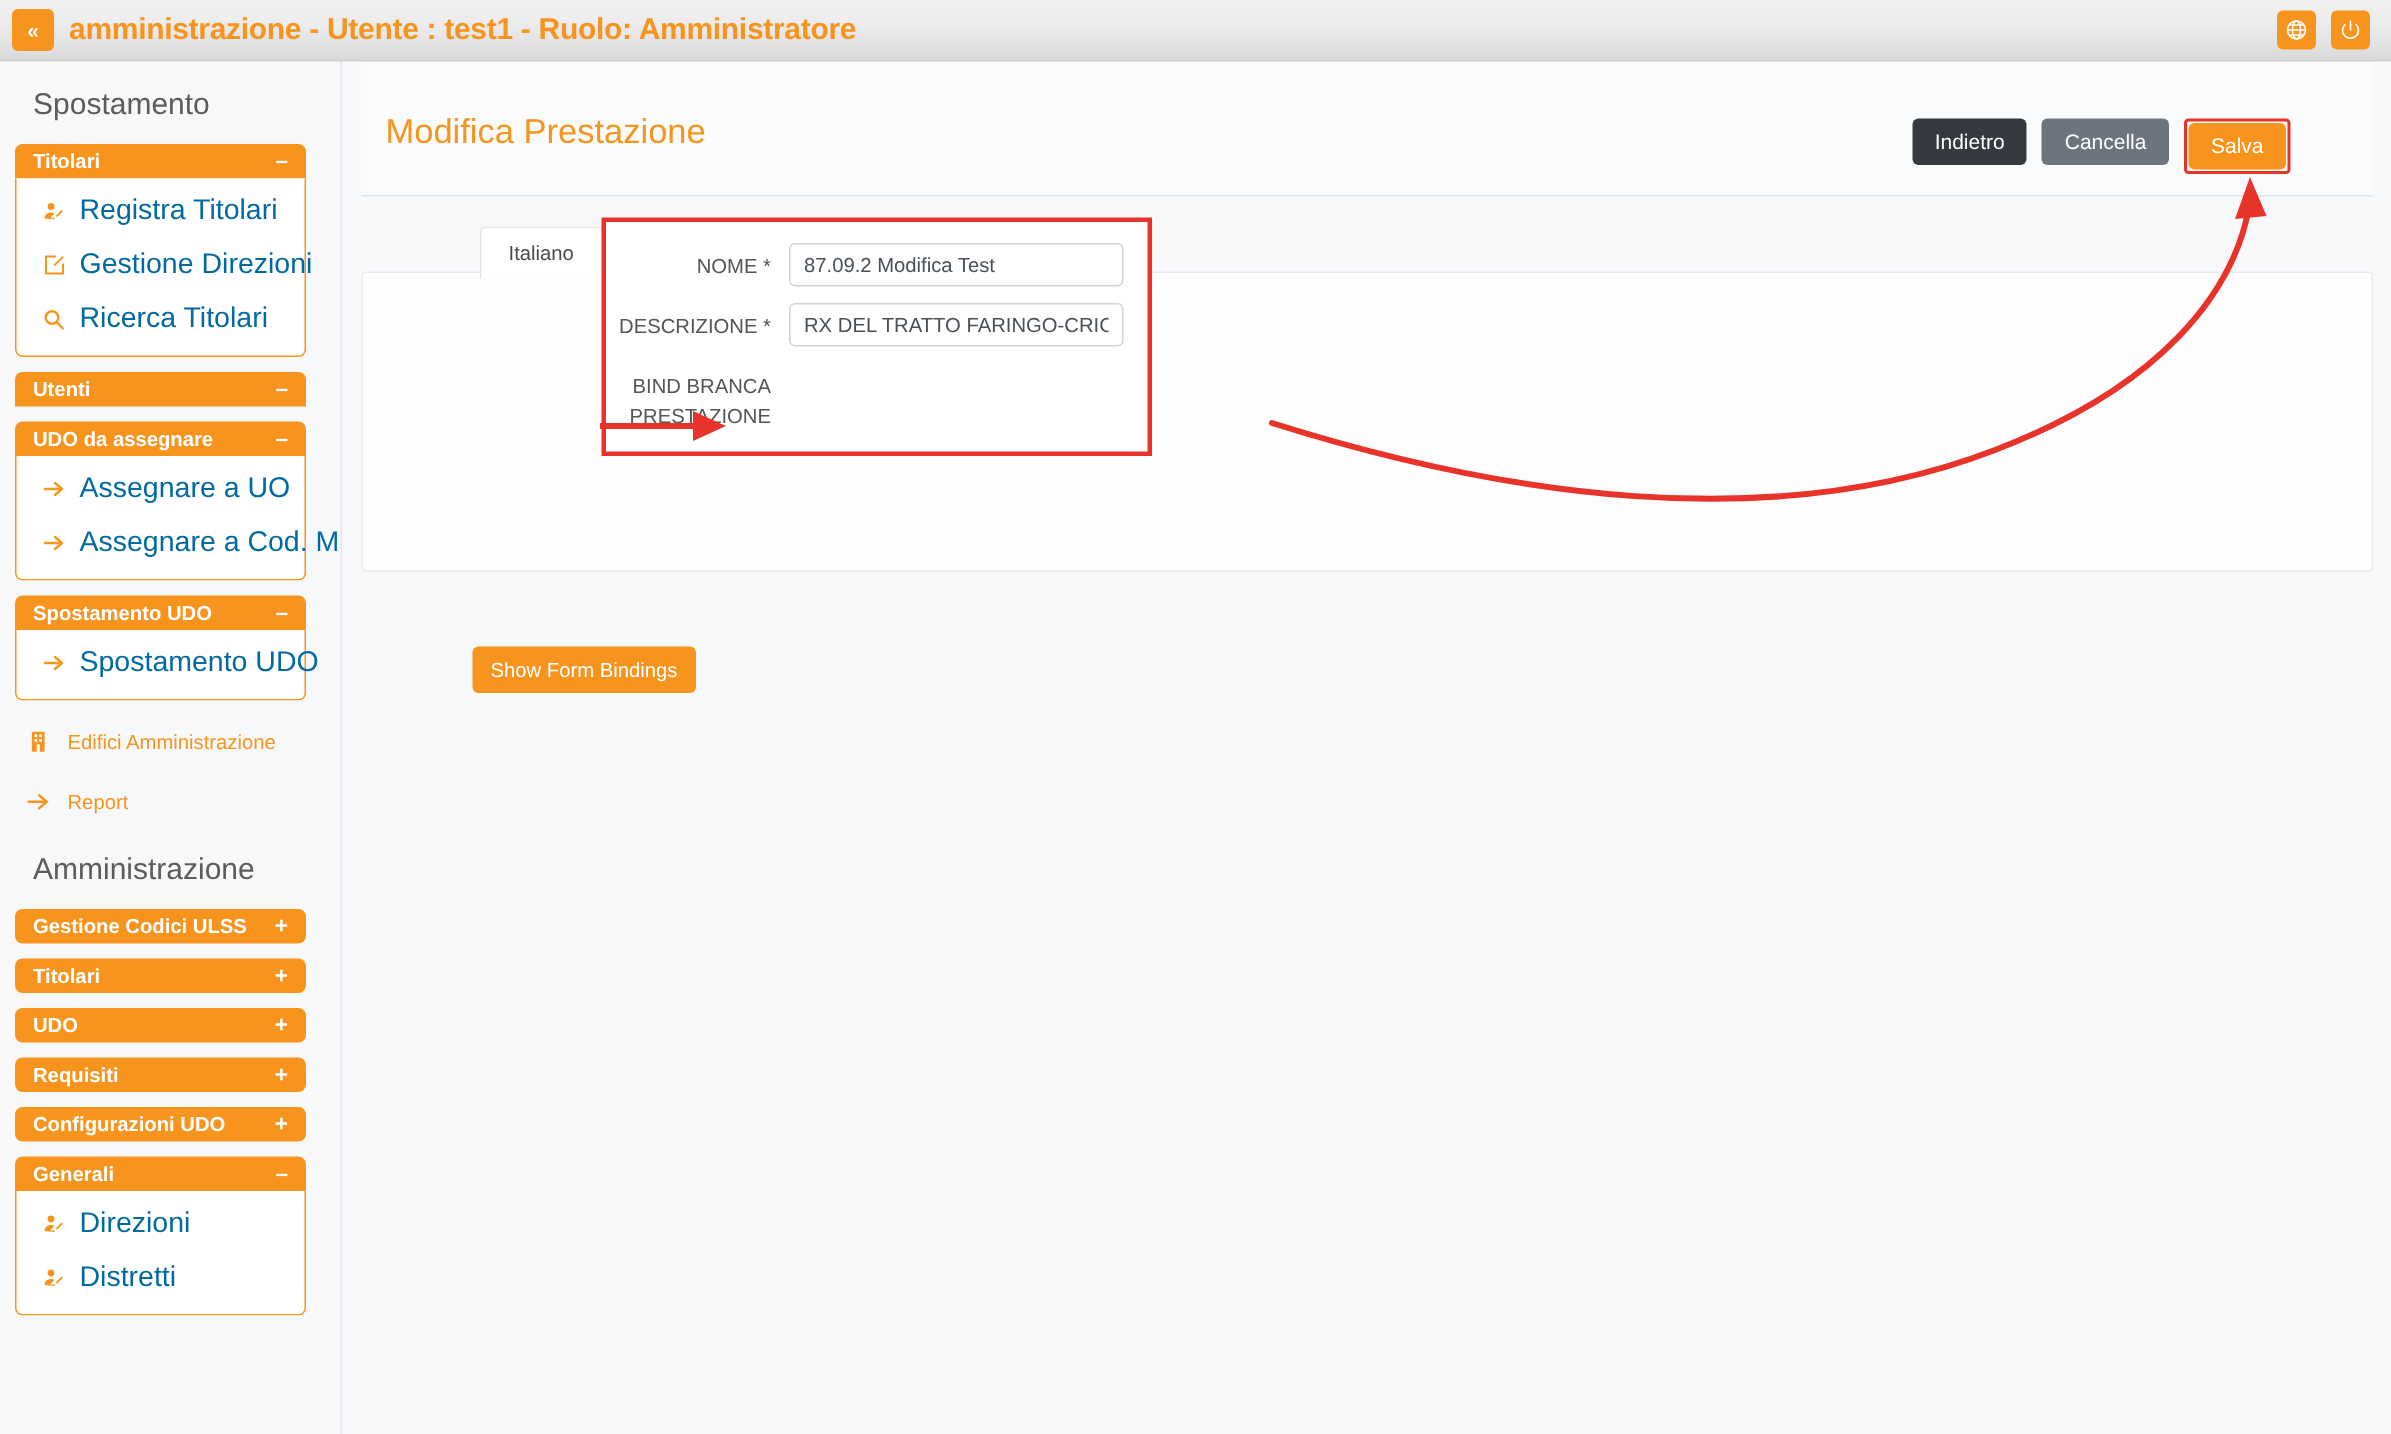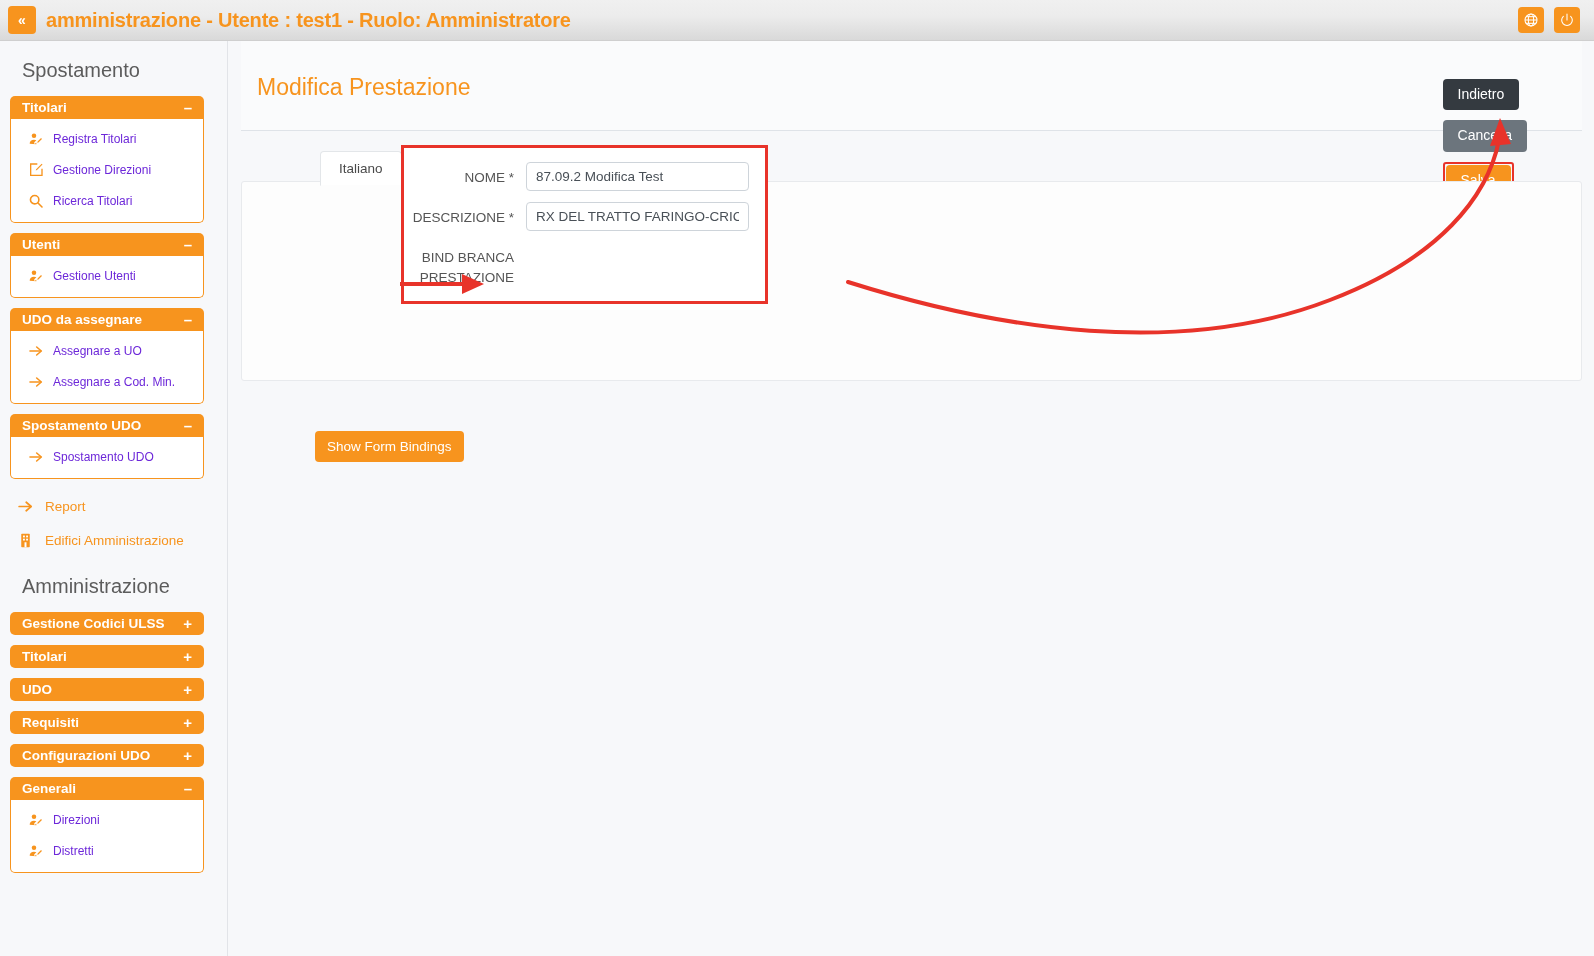--- a/index.html
+++ b/index.html
@@ -70,21 +70,21 @@
   .group-head .sign{ font-size:15px; font-weight:bold; line-height:10px;}
   .group-body{
     border:1px solid #f7941e;border-top:none;
     border-radius:0 0 5px 5px;
     background:#fff;
     padding:4px 0 6px 0;
   }
   .menu-item{
     display:flex;align-items:center;gap:9px;
     padding:7px 10px 7px 16px;
-    color:#6d28d9;font-size:12px;cursor:pointer;
+    color:#0369a1;font-size:19px;cursor:pointer;
     white-space:nowrap;
   }
   .menu-item .mi-ico{ width:17px;height:17px;display:flex;align-items:center;justify-content:center;flex:none;}
   .menu-item .mi-ico svg{width:16px;height:16px;}
   .loose-item{
     display:flex;align-items:center;gap:11px;
     padding:8px 10px 8px 6px;
     color:#f7941e;font-size:13.5px;cursor:pointer;white-space:nowrap;
   }
   .loose-item .mi-ico{width:18px;height:18px;display:flex;align-items:center;justify-content:center;flex:none;}
@@ -117,21 +117,21 @@
   #page-head{
     position:relative;height:90px;background:#fafbfc;
     border-bottom:1px solid #dfe3e8;
     margin:0 12px 0 12px;
   }
   #page-title{
     position:absolute;left:16px;top:33px;
     font-size:23px;color:#f7941e;font-weight:normal;
   }
   #head-actions{
-    position:absolute;right:55px;top:38px;display:flex;gap:10px;align-items:flex-start;flex-direction:column;
+    position:absolute;right:55px;top:38px;display:flex;gap:10px;align-items:flex-start;
   }
   .btn{
     border:none;border-radius:4px;color:#fff;font-size:14px;
     padding:8px 15px;cursor:pointer;font-family:"Liberation Sans",sans-serif;
     line-height:1.1;
   }
   .btn-dark{background:#343a40;}
   .btn-grey{background:#6c757d;}
   .btn-orange{background:#f7941e;}
   #btn-salva-wrap{
@@ -252,32 +252,20 @@
           <span>Ricerca Titolari</span>
         </div>
       </div>
     </div>
 
     <div class="group open">
       <div class="group-head">
         <span>Utenti</span>
         <span class="sign">–</span>
       </div>
-      <div class="group-body">
-        <div class="menu-item">
-          <span class="mi-ico">
-              <svg viewBox="0 0 24 24" fill="#f7941e">
-                <circle cx="9" cy="7" r="3.4"></circle>
-                <path d="M2.5 19c0-3.8 2.9-6 6.5-6 1.4 0 2.6.3 3.6.9L9.5 17l-.4 2 2-.4 1.2-1.2c.2.8.3 1.6.3 2.6z"></path>
-                <path d="M19.6 10.6l1.3 1.3-5.2 5.2-1.8.5.5-1.8z"></path>
-              </svg>
-            </span>
-          <span>Gestione Utenti</span>
-        </div>
-      </div>
     </div>
 
     <div class="group open">
       <div class="group-head">
         <span>UDO da assegnare</span>
         <span class="sign">–</span>
       </div>
       <div class="group-body">
         <div class="menu-item">
           <span class="mi-ico">
@@ -311,42 +299,42 @@
               <svg viewBox="0 0 24 24" fill="none" stroke="#f7941e" stroke-width="2.4" stroke-linecap="round" stroke-linejoin="round">
                 <line x1="3" y1="12" x2="19" y2="12"></line>
                 <polyline points="13,6 20,12 13,18"></polyline>
               </svg>
             </span>
           <span>Spostamento UDO</span>
         </div>
       </div>
     </div>
 
-    <div class="loose-item" style="margin-top:6px;">
-      <span class="mi-ico">
-          <svg viewBox="0 0 24 24" fill="none" stroke="#f7941e" stroke-width="2.4" stroke-linecap="round" stroke-linejoin="round">
-            <line x1="3" y1="12" x2="19" y2="12"></line>
-            <polyline points="13,6 20,12 13,18"></polyline>
-          </svg>
-        </span>
-      <span>Report</span>
-    </div>
     <div class="loose-item">
       <span class="mi-ico">
           <svg viewBox="0 0 24 24" fill="#f7941e">
             <rect x="6" y="2.5" width="12" height="19" rx="1"></rect>
             <rect x="8.5" y="5" width="2.6" height="2.6" fill="#fff"></rect>
             <rect x="12.9" y="5" width="2.6" height="2.6" fill="#fff"></rect>
             <rect x="8.5" y="9.4" width="2.6" height="2.6" fill="#fff"></rect>
             <rect x="12.9" y="9.4" width="2.6" height="2.6" fill="#fff"></rect>
             <rect x="10.6" y="14.5" width="2.8" height="7" fill="#fff"></rect>
           </svg>
         </span>
       <span>Edifici Amministrazione</span>
     </div>
+    <div class="loose-item" style="margin-top:6px;">
+      <span class="mi-ico">
+          <svg viewBox="0 0 24 24" fill="none" stroke="#f7941e" stroke-width="2.4" stroke-linecap="round" stroke-linejoin="round">
+            <line x1="3" y1="12" x2="19" y2="12"></line>
+            <polyline points="13,6 20,12 13,18"></polyline>
+          </svg>
+        </span>
+      <span>Report</span>
+    </div>
 
     <div class="side-section-title">Amministrazione</div>
 
     <div class="group">
       <div class="group-head">
         <span>Gestione Codici ULSS</span>
         <span class="sign">+</span>
       </div>
     </div>
     <div class="group">

